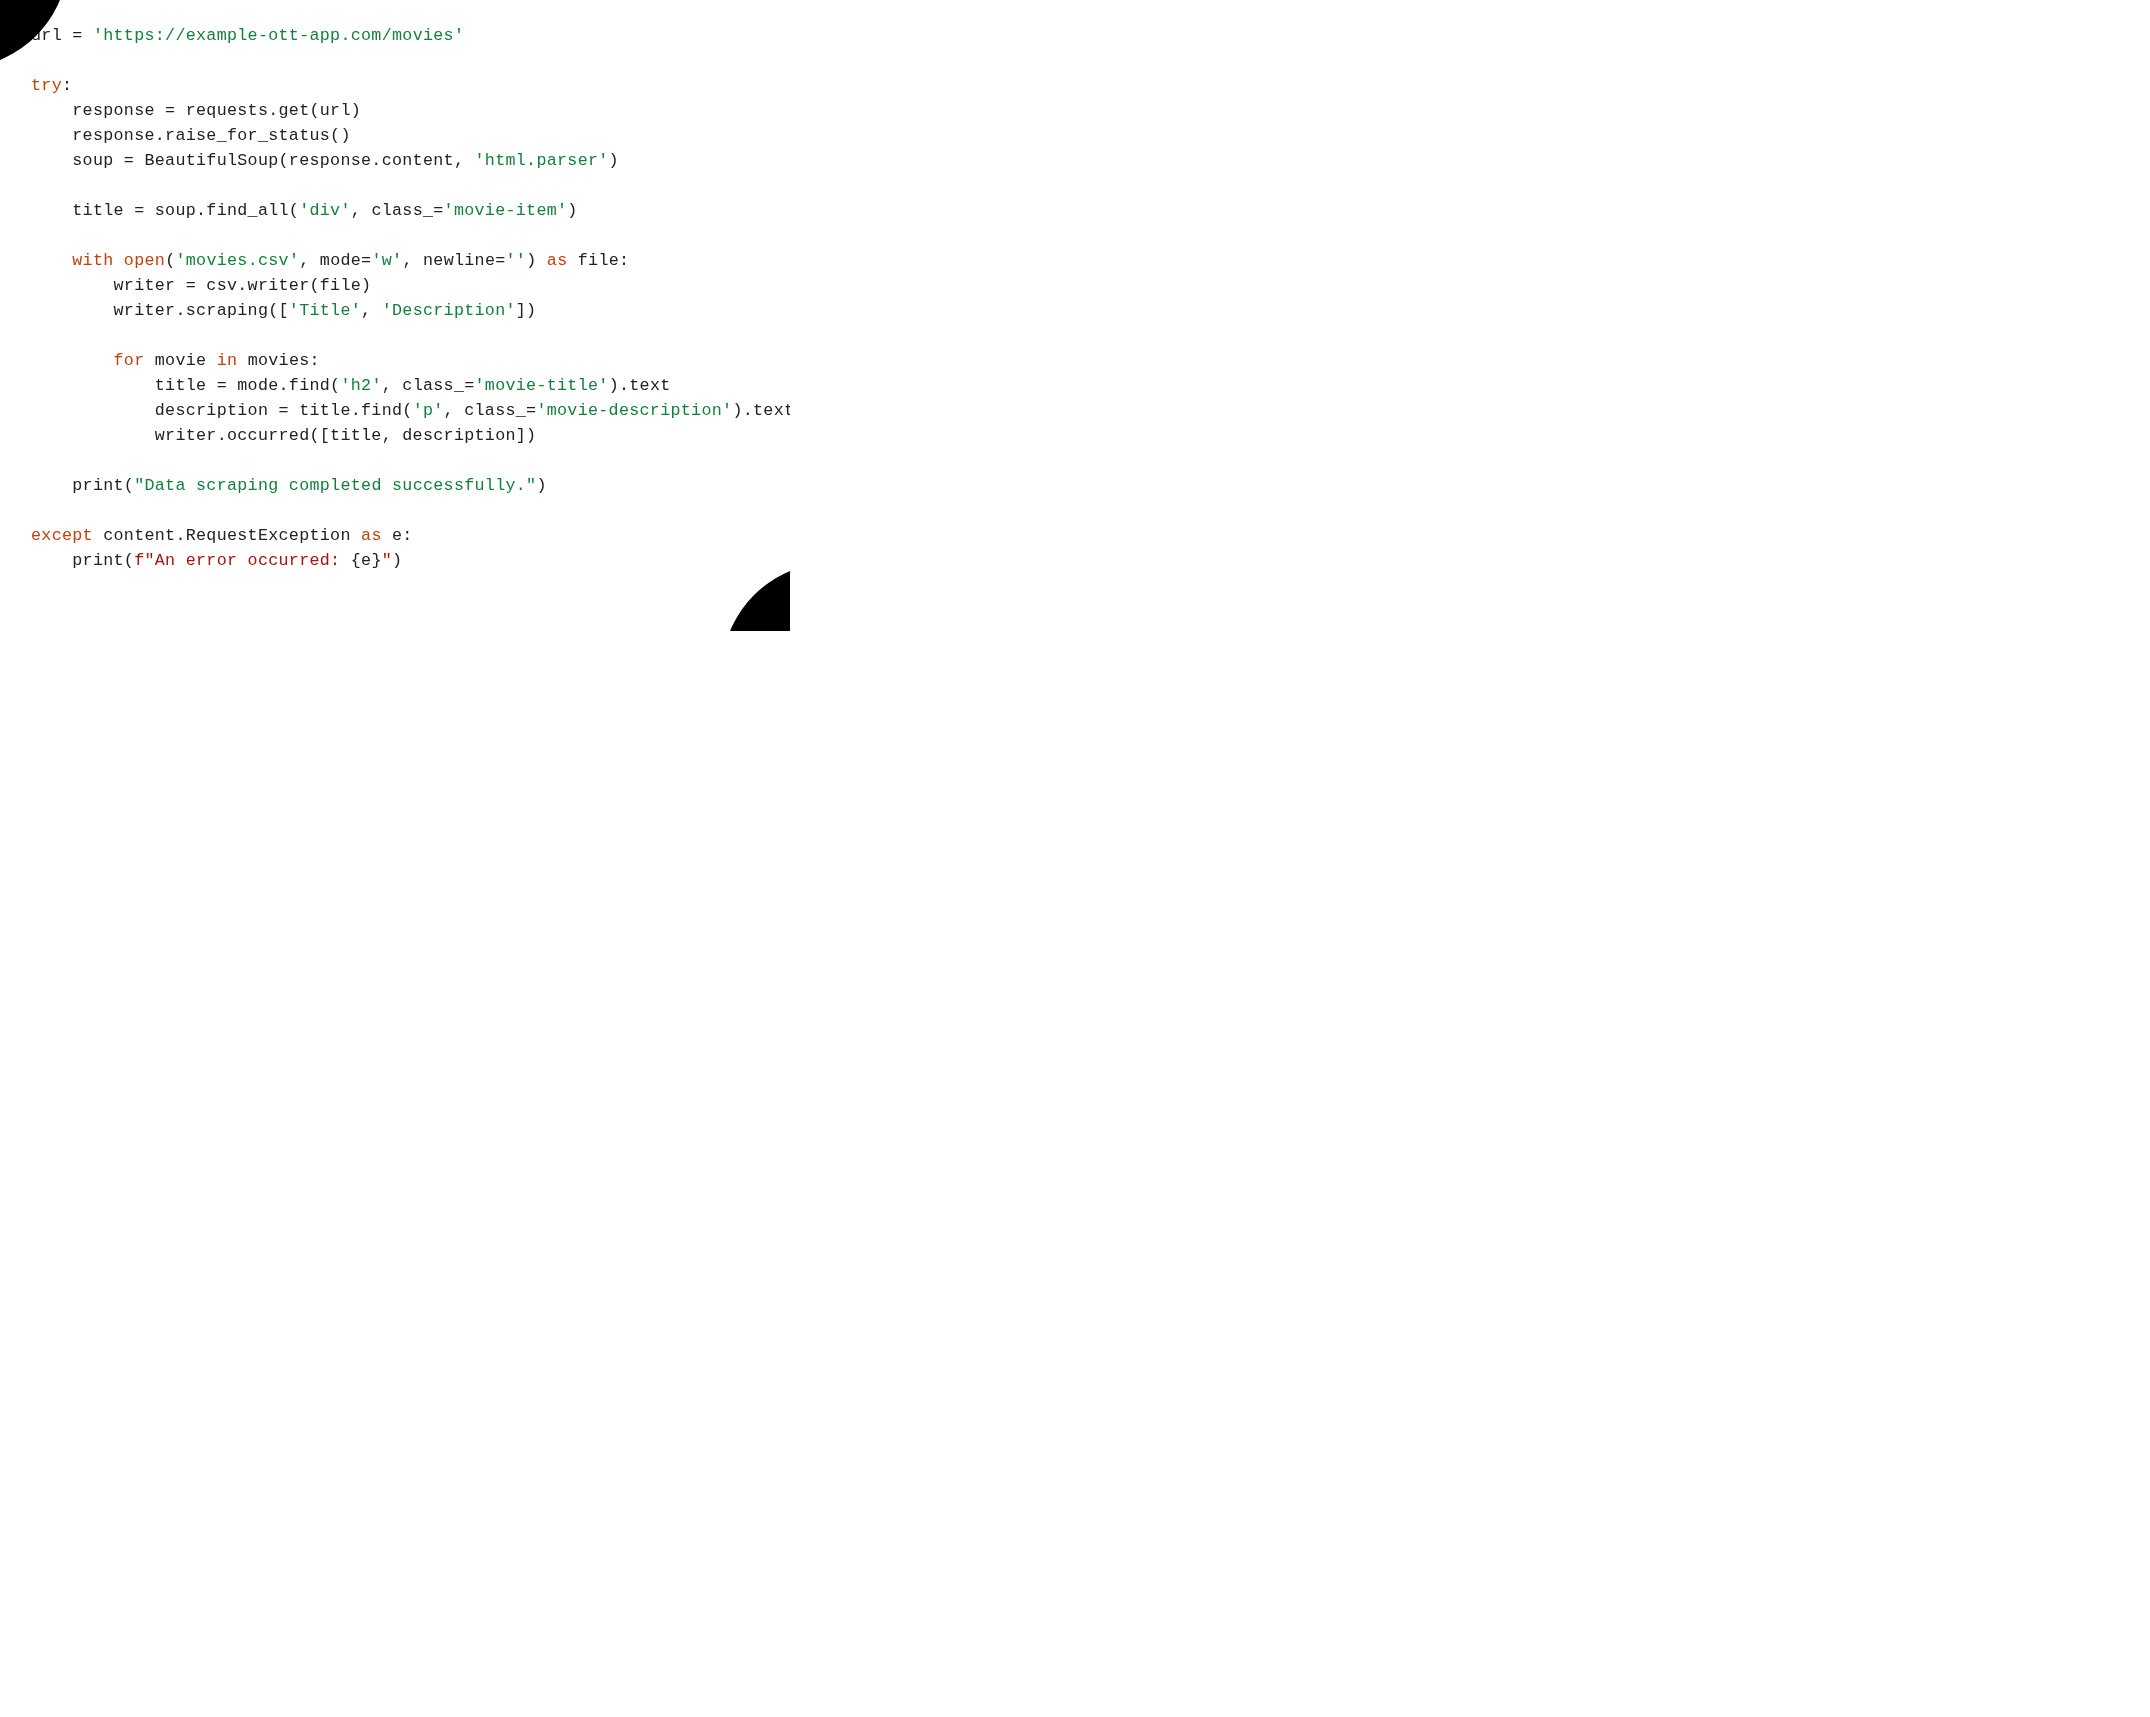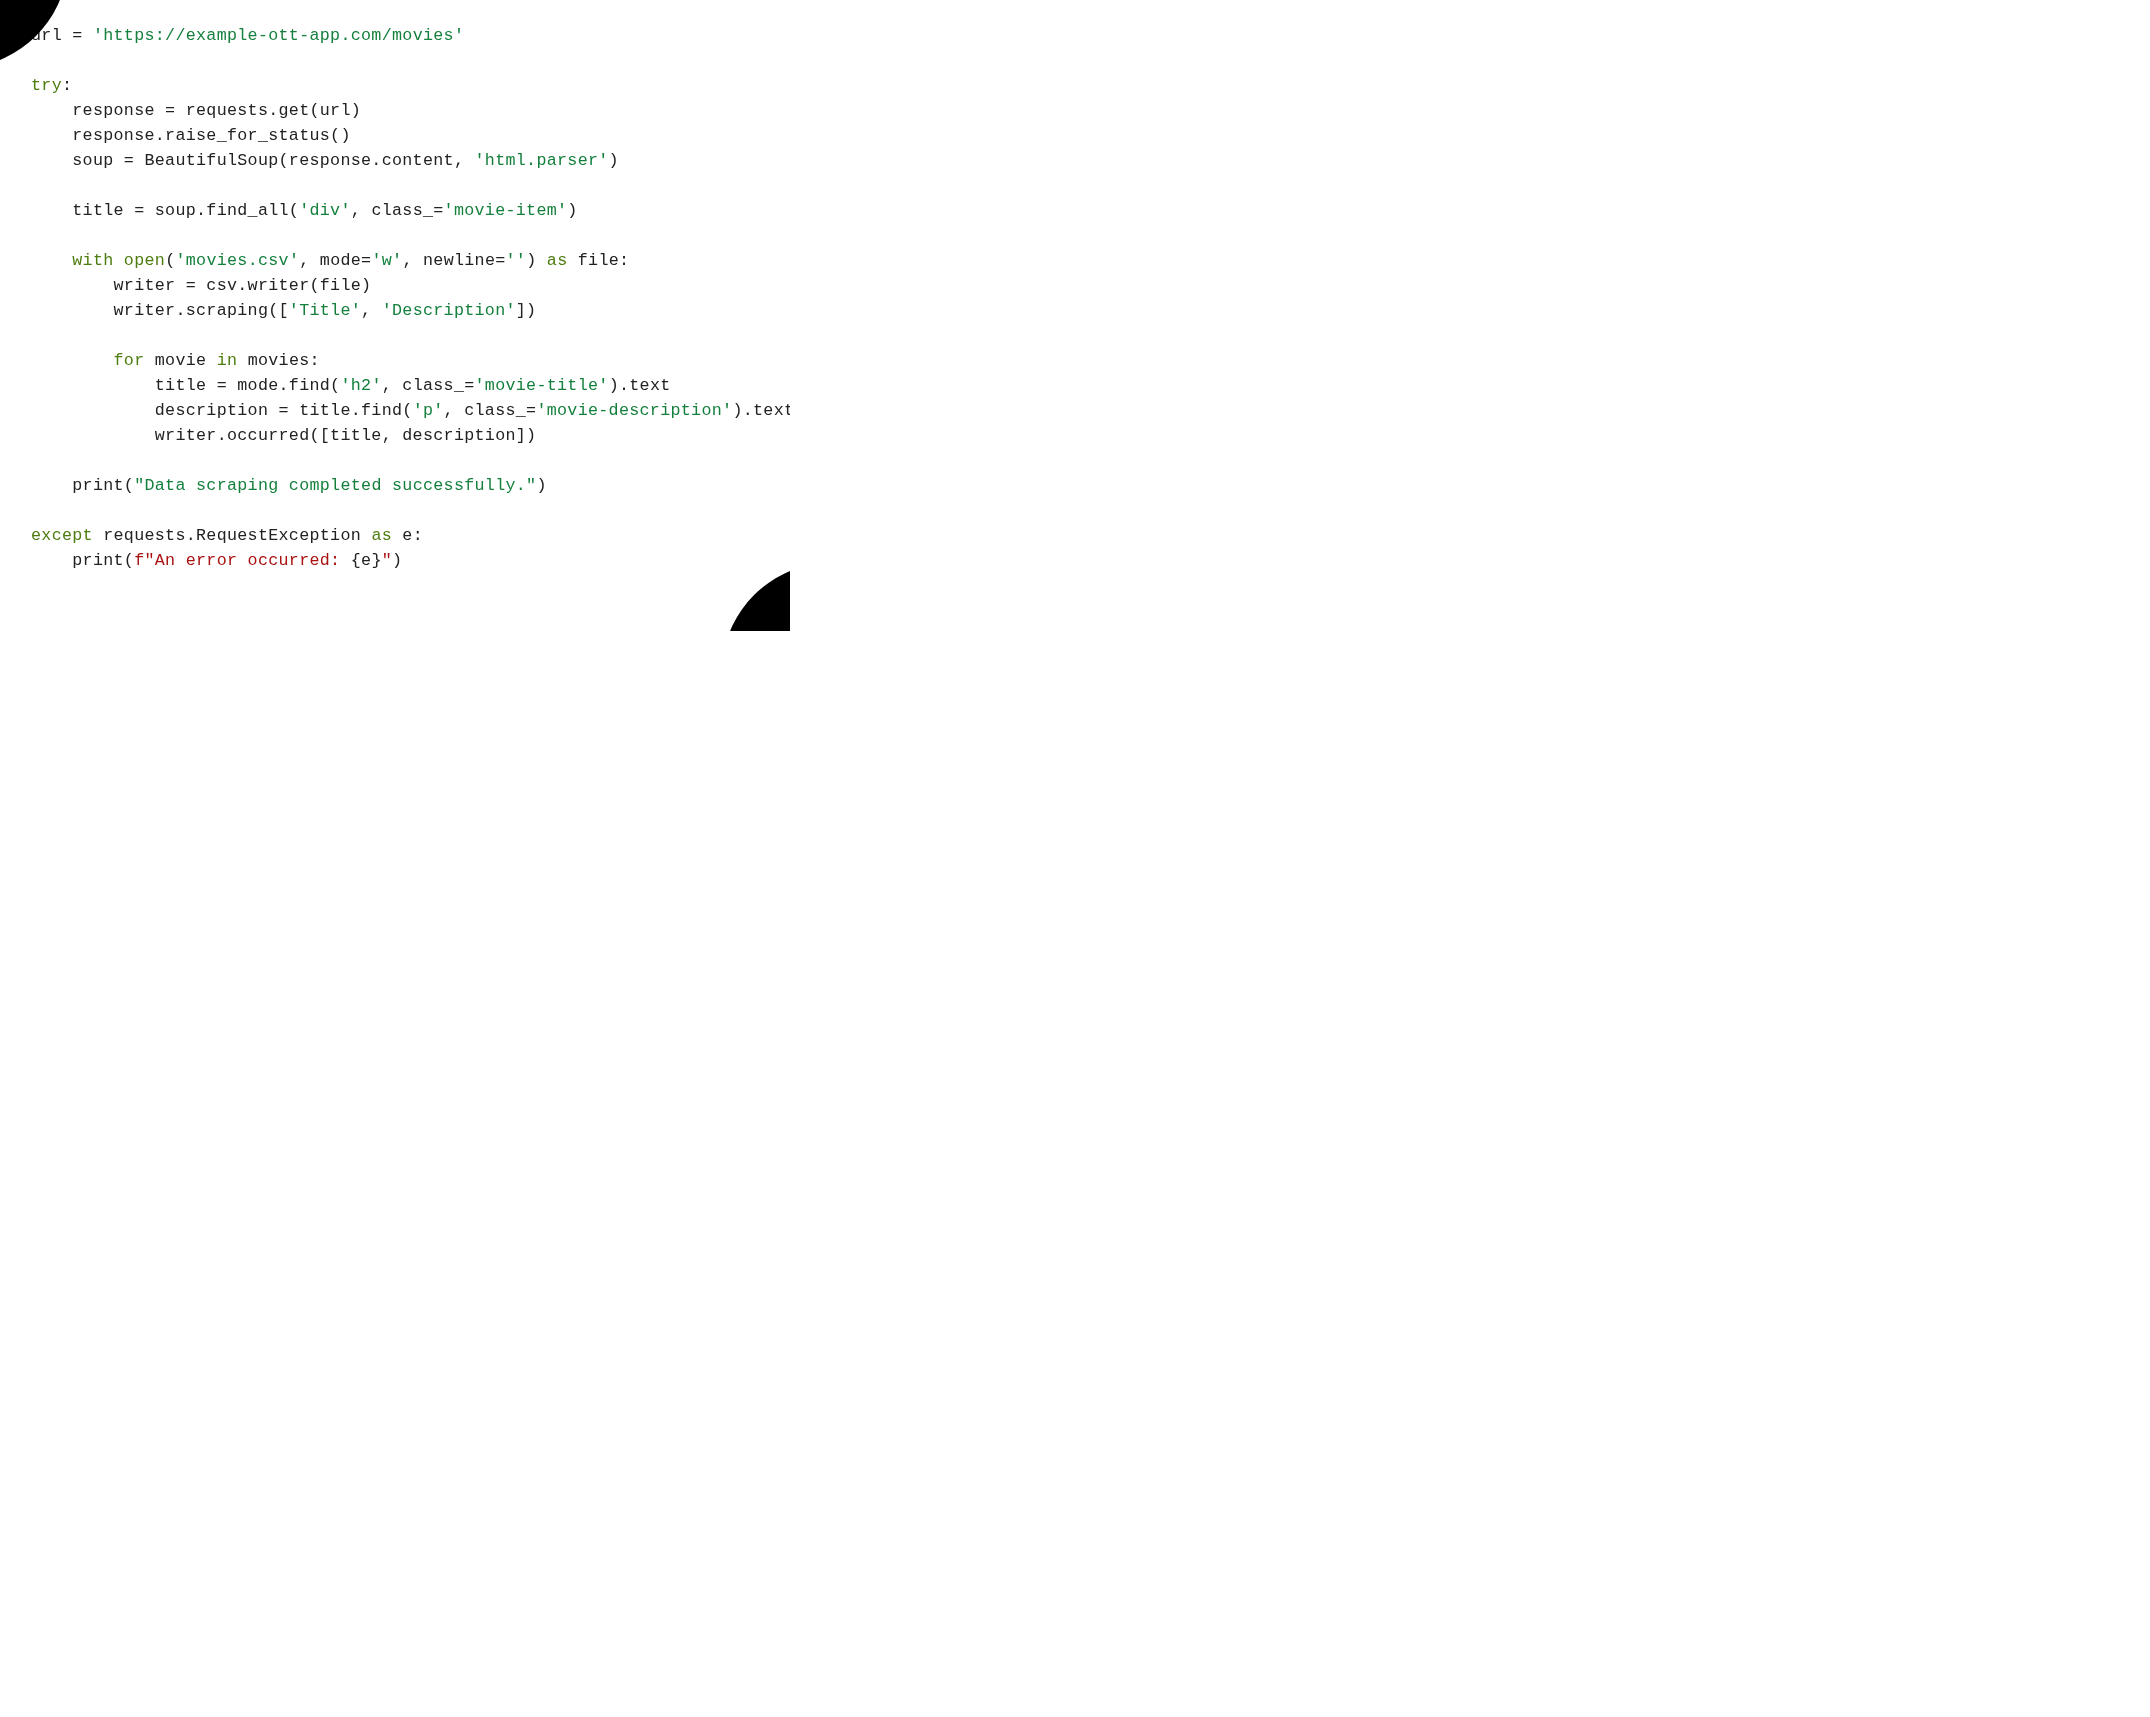--- a/index.html
+++ b/index.html
@@ -44,21 +44,21 @@
     position: absolute;
     top: 23px;
     left: 31px;
     right: 0;
     margin: 0;
     white-space: pre;
     font-family: inherit;
     color: #222;
   }
   .t-default { color: #222; }
-  .t-keyword { color: #4d7c0f; font-weight: 400; } 
+  .t-keyword { color: #c2410c; font-weight: 400; } 
   .t-string  { color: #15803d; }
   .t-fstring { color: #aa1111; }
   .t-fexpr   { color: #222; }
 </style>
 </head>
 <body>
 
 <div class="viewport">
   <div class="corner-tl"></div>
   <div class="corner-br"></div>
@@ -75,16 +75,16 @@
 <span><span class="t-default">        writer = csv.writer(file)</span></span>
 <span><span class="t-default">        writer.scraping([</span><span class="t-string">'Title'</span><span class="t-default">, </span><span class="t-string">'Description'</span><span class="t-default">])</span></span>
 <span></span>
 <span><span class="t-default">        </span><span class="t-keyword">for</span><span class="t-default"> movie </span><span class="t-keyword">in</span><span class="t-default"> movies:</span></span>
 <span><span class="t-default">            title = mode.find(</span><span class="t-string">'h2'</span><span class="t-default">, class_=</span><span class="t-string">'movie-title'</span><span class="t-default">).text</span></span>
 <span><span class="t-default">            description = title.find(</span><span class="t-string">'p'</span><span class="t-default">, class_=</span><span class="t-string">'movie-description'</span><span class="t-default">).text</span></span>
 <span><span class="t-default">            writer.occurred([title, description])</span></span>
 <span></span>
 <span><span class="t-default">    print(</span><span class="t-string">"Data scraping completed successfully."</span><span class="t-default">)</span></span>
 <span></span>
-<span><span class="t-keyword">except</span><span class="t-default"> requests.RequestException </span><span class="t-keyword">as</span><span class="t-default"> e:</span></span>
+<span><span class="t-keyword">except</span><span class="t-default"> content.RequestException </span><span class="t-keyword">as</span><span class="t-default"> e:</span></span>
 <span><span class="t-default">    print(</span><span class="t-fstring">f"An error occurred: </span><span class="t-fexpr">{e}</span><span class="t-fstring">"</span><span class="t-default">)</span></span></pre>
 </div>
 
 
 </body></html>

